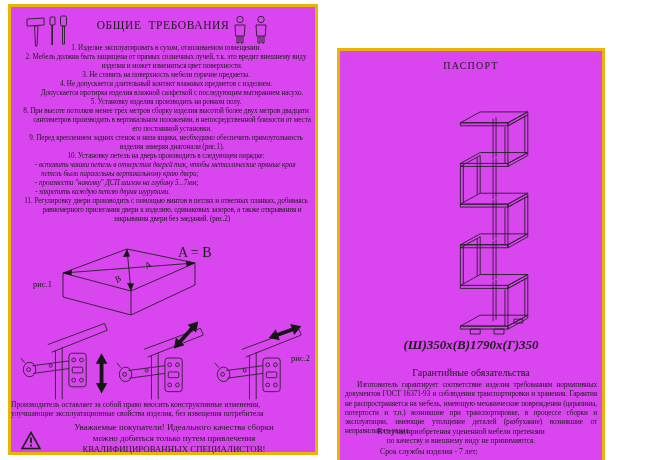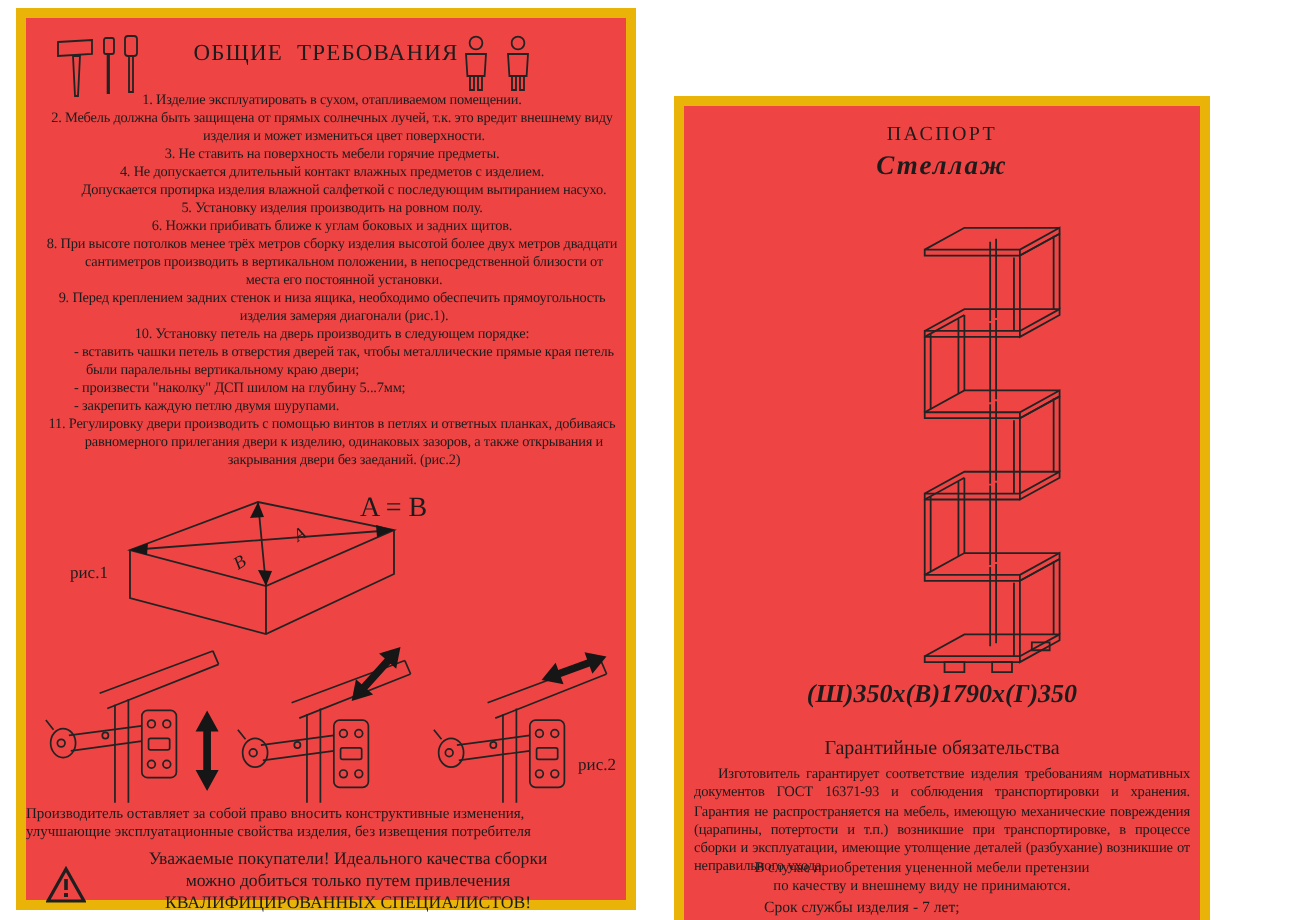--- a/index.html
+++ b/index.html
@@ -1,47 +1,47 @@
 <!DOCTYPE html>
 <html><head>
 <meta charset="utf-8">
 <style>
   * { margin:0; padding:0; box-sizing:border-box; }
   html,body { background:#ffffff; }
   .sheet {
     position:relative; width:650px; height:460px; background:#ffffff;
     font-family:"Liberation Serif", serif; color:#1c1c1c; overflow:hidden;
   }
-  .page { position:absolute; top:4px; height:451px; border:5px solid #eab308; background:#ef4444; }
+  .page { position:absolute; top:4px; height:451px; border:3px solid #eab308; background:#d946ef; }
   .page-left  { left:8px;  width:310px; }
   .page-right { left:337px; width:268px;margin-top:44px; }
 
   
   .lp-header { position:absolute; top:3px; left:0; right:0; height:36px; }
   .lp-title  { position:absolute; top:9px; left:0; right:0; text-align:center;
                font-size:11.5px; letter-spacing:0.6px; white-space:pre; }
   .tools-icon  { position:absolute; left:12px; top:4px; }
   .people-icon { position:absolute; right:44px; top:5px; }
 
   .req-list { position:absolute; top:37px; left:5px; right:3px;
               font-size:7.2px; line-height:9px; letter-spacing:-0.1px; }
   .req-item { padding-left:16px; text-indent:-12px; white-space:pre-line;text-align:center; }
-  .req-sub  { padding-left:25px; text-indent:-6px; }
+  .req-sub  { padding-left:25px; text-indent:-6px;font-style:italic; }
   .req-num  { white-space:nowrap; }
 
   .fig1 { position:absolute; top:234px; left:0; right:0; height:76px; }
   .fig1-label { position:absolute; left:22px; top:38px; font-size:8.5px; }
   .fig1-svg   { position:absolute; left:44px; top:2px; }
   .fig1-eq    { position:absolute; left:167px; top:4px; font-size:14px; }
 
   .fig2 { position:absolute; top:310px; left:2px; right:2px; height:84px; }
   .hinge-1 { position:absolute; left:6px;   top:0; }
   .hinge-2 { position:absolute; left:102px; top:0; }
   .hinge-3 { position:absolute; left:200px; top:0; }
-  .fig2-label { position:absolute; right:3px; top:58px; font-size:8.5px; }
+  .fig2-label { position:absolute; right:3px; top:36px; font-size:8.5px; }
 
   .maker-note { position:absolute; top:393px; left:0; right:0; text-align:left;
                 font-size:7.5px; line-height:9.3px; white-space:pre-line; }
   .warn-row { position:absolute; top:415px; left:10px; right:8px; display:flex; align-items:center; }
   .warn-tri { flex:0 0 auto; margin-top:3px; }
   .warn-text { flex:1 1 auto; text-align:center; font-size:8.8px; line-height:11px; white-space:pre-line; }
 
   
   .rp-passport { position:absolute; top:9px; left:0; right:0; text-align:center;
                  font-size:10px; letter-spacing:1.2px; }
@@ -93,21 +93,20 @@
       </svg>
     </div>
 
     <div class="req-list">
         <div class="req-item"><span class="req-num">1.</span> Изделие эксплуатировать в сухом, отапливаемом помещении.</div>
         <div class="req-item"><span class="req-num">2.</span> Мебель должна быть защищена от прямых солнечных лучей, т.к. это вредит внешнему виду изделия и может измениться цвет поверхности.</div>
         <div class="req-item"><span class="req-num">3.</span> Не ставить на поверхность мебели горячие предметы.</div>
         <div class="req-item"><span class="req-num">4.</span> Не допускается длительный контакт влажных предметов с изделием.
 Допускается протирка изделия влажной салфеткой с последующим вытиранием насухо.</div>
         <div class="req-item"><span class="req-num">5.</span> Установку изделия производить на ровном полу.</div>
-        <div class="req-item"><span class="req-num">6.</span> Ножки прибивать ближе к углам боковых и задних щитов.</div>
         <div class="req-item"><span class="req-num">8.</span> При высоте потолков менее трёх метров сборку изделия высотой более двух метров двадцати сантиметров производить в вертикальном положении, в непосредственной близости от места его постоянной установки.</div>
         <div class="req-item"><span class="req-num">9.</span> Перед креплением задних стенок и низа ящика, необходимо обеспечить прямоугольность изделия замеряя диагонали (рис.1).</div>
         <div class="req-item"><span class="req-num">10.</span> Установку петель на дверь производить в следующем порядке:</div>
         <div class="req-sub">- вставить чашки петель в отверстия дверей так, чтобы металлические прямые края петель были паралельны вертикальному краю двери;</div>
         <div class="req-sub">- произвести "наколку" ДСП шилом на глубину 5...7мм;</div>
         <div class="req-sub">- закрепить каждую петлю двумя шурупами.</div>
         <div class="req-item"><span class="req-num">11.</span> Регулировку двери производить с помощью винтов в петлях и ответных планках, добиваясь равномерного прилегания двери к изделию, одинаковых зазоров, а также открывания и закрывания двери без заеданий. (рис.2)</div>
       </div>
 
     <div class="fig1">
@@ -197,21 +196,20 @@
         <rect x="9" y="13.5" width="2" height="2" fill="#1f1f1f"></rect>
       </svg>
       <div class="warn-text">Уважаемые покупатели! Идеального качества сборки
 можно добиться только путем привлечения
 КВАЛИФИЦИРОВАННЫХ СПЕЦИАЛИСТОВ!</div>
     </div>
   </div>
 
   <div class="page page-right">
     <div class="rp-passport">ПАСПОРТ</div>
-    <div class="rp-product">Стеллаж</div>
 
     <svg class="shelf-svg" width="118" height="238" viewBox="0 0 118 240">
 
       <g class="ln">
         <path d="M16,24 L36,13 L84,13 L64,24 Z M16,24 h48 v3 h-48 Z M64,24 l20,-11 v3 l-20,11 Z"></path>
         <path d="M16,65 L36,54 L84,54 L64,65 Z M16,65 h48 v3 h-48 Z M64,65 l20,-11 v3 l-20,11 Z"></path>
         <path d="M16,106 L36,95 L84,95 L64,106 Z M16,106 h48 v3 h-48 Z M64,106 l20,-11 v3 l-20,11 Z"></path>
         <path d="M16,147 L36,136 L84,136 L64,147 Z M16,147 h48 v3 h-48 Z M64,147 l20,-11 v3 l-20,11 Z"></path>
         <path d="M16,188 L36,177 L84,177 L64,188 Z M16,188 h48 v3 h-48 Z M64,188 l20,-11 v3 l-20,11 Z"></path>
         <path d="M16,229 L36,218 L84,218 L64,229 Z M16,229 h48 v3 h-48 Z M64,229 l20,-11 v3 l-20,11 Z"></path>

